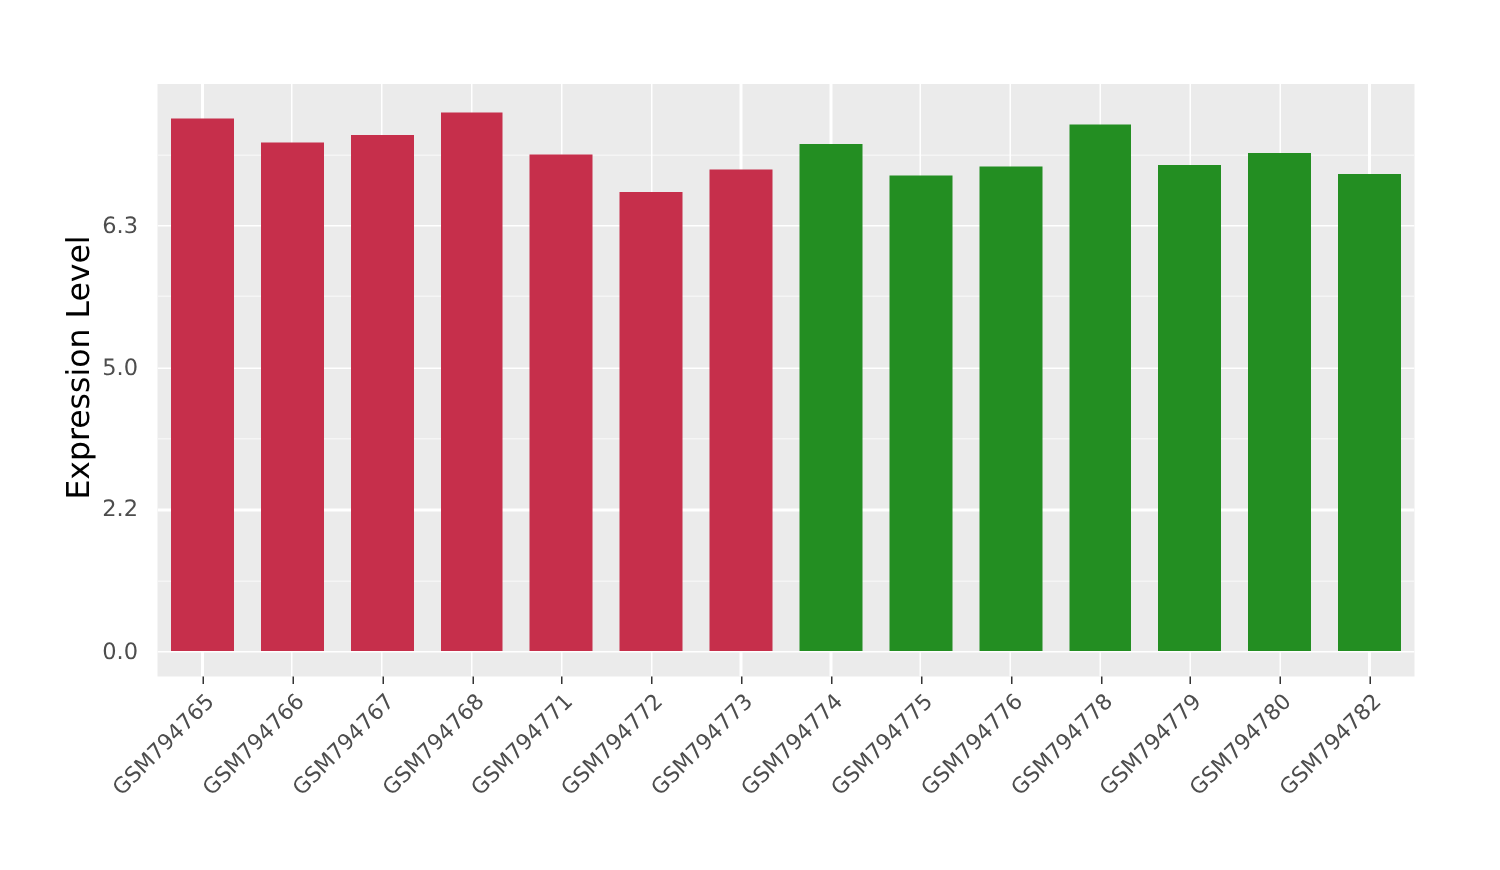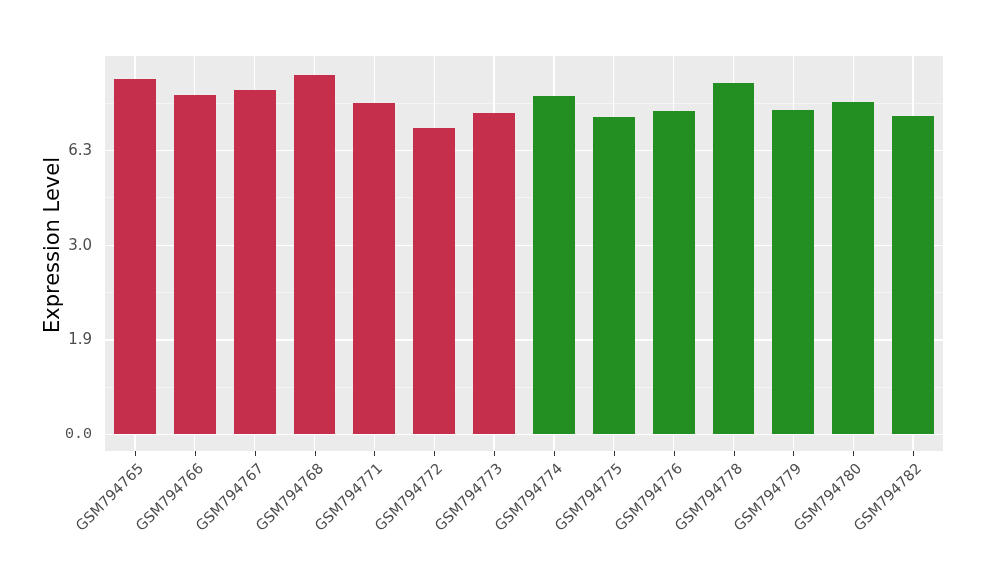--- a/index.html
+++ b/index.html
@@ -133,25 +133,25 @@
   }
 </style>
 </head>
 <body>
 
 <div id="figure">
 
   <div id="y-axis-title">Expression Level</div>
 
   <div id="y-tick-labels">
-      <div class="y-tick-label" style="top: 434px; font-family: Liberation Mono, monospace;">0.0</div>
+      <div class="y-tick-label" style="top: 434px;">0.0</div>
       <div class="y-tick-mark" style="top: 434px;"></div>
-      <div class="y-tick-label" style="top: 339.333px;">1.9</div>
+      <div class="y-tick-label" style="top: 339.333px;">2.2</div>
       <div class="y-tick-mark" style="top: 339.333px;"></div>
-      <div class="y-tick-label" style="top: 244.667px;">3.0</div>
+      <div class="y-tick-label" style="top: 244.667px;">5.0</div>
       <div class="y-tick-mark" style="top: 244.667px;"></div>
       <div class="y-tick-label" style="top: 150px;">6.3</div>
       <div class="y-tick-mark" style="top: 150px;"></div>
     </div>
 
   <div id="panel">
       <div class="gridline-minor" style="top: 330.667px;"></div>
       <div class="gridline-minor" style="top: 236px;"></div>
       <div class="gridline-minor" style="top: 141.333px;"></div>
       <div class="gridline-minor" style="top: 46.6667px;"></div>

